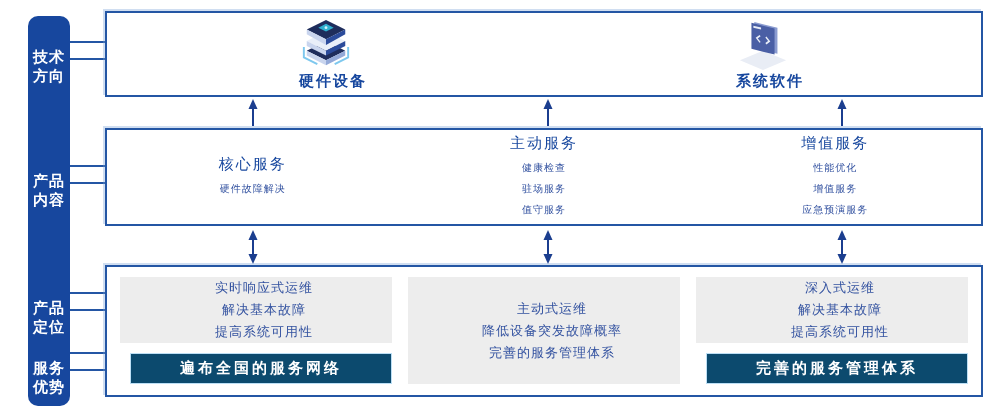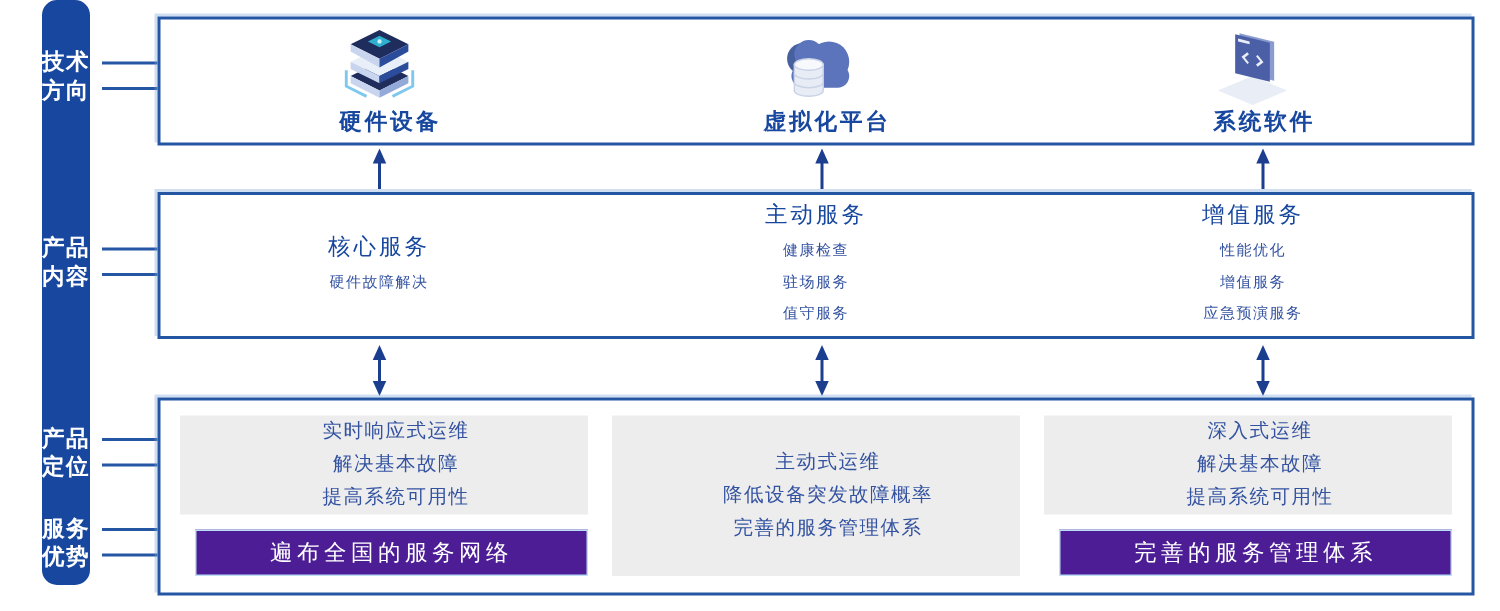--- a/index.html
+++ b/index.html
@@ -1,20 +1,20 @@
 <!DOCTYPE html>
 <html><head>
 <meta charset="utf-8">
 <style>
   * { margin:0; padding:0; box-sizing:border-box; }
   body { background:#fff; font-family:"DejaVu Sans","Liberation Sans",sans-serif; }
   .canvas { position:relative; width:1000px; height:407px; background:#fff; overflow:hidden; }
 
   
-  .sidebar { position:absolute; left:28px; top:0; width:32px; height:390px;
+  .sidebar { position:absolute; left:28px; top:16px; width:42px; height:390px;
              background:#17479E; border-radius:10px; }
   .side-label { position:absolute; left:0; width:100%; text-align:center;
                 color:#fff; font-weight:bold; font-size:15px; line-height:19px;
                 letter-spacing:1px; }
 
   
   .connector { position:absolute; left:68px; width:39px; height:2px; background:#2456A4; }
 
   
   .box { position:absolute; left:105px; width:878px; background:#fff;
@@ -31,23 +31,23 @@
   
   .svc-col { flex:1; display:flex; flex-direction:column; align-items:center; justify-content:center; text-align:center; }
   .svc-title { font-size:15px; font-weight:normal; color:#17479E; letter-spacing:2px; margin-bottom:4px; }
   .svc-item { font-size:10px; color:#3352A0; line-height:21px; letter-spacing:1px; }
 
   
   .pos-col { flex:1; display:flex; flex-direction:column; }
   .pos-card { flex:1; background:#EDEDED; display:flex; flex-direction:column;
               align-items:center; justify-content:center; text-align:center;padding-left:16px; }
   .pos-line { font-size:13px; color:#3352A0; line-height:22px; letter-spacing:1px; }
-  .banner { margin-top:10px; height:33px; background:#4c1d95; border:1px solid #BCDFF5;
+  .banner { margin-top:10px; height:33px; background:#0c4a6e; border:1px solid #BCDFF5;
             display:flex; align-items:center; justify-content:center;
-            color:#fff; font-weight:normal; font-size:15px; letter-spacing:3px;margin-left:10px; }
+            color:#fff; font-weight:bold; font-size:15px; letter-spacing:3px;margin-left:10px; }
 
   
   .arrow { position:absolute; width:14px; }
   .arrow-up-1 { left:246px; top:99px; }
   .arrow-up-2 { left:541px; top:99px; }
   .arrow-up-3 { left:835px; top:99px; }
   .arrow-db-1 { left:246px; top:230px; }
   .arrow-db-2 { left:541px; top:230px; }
   .arrow-db-3 { left:835px; top:230px; }
 </style>
@@ -95,33 +95,20 @@
         <polygon points="31,14 51,24 31,34 11,24" fill="#E9EFF9"></polygon>
         <polygon points="11,24 31,34 31,39 11,29" fill="#C9D5EE"></polygon>
         <polygon points="51,24 31,34 31,39 51,29" fill="#2B4B9B"></polygon>
         <polygon points="31,2 51,12 31,22 11,12" fill="#1E2D5C"></polygon>
         <polygon points="31,6 39,10 31,14 23,10" fill="#2FB0CF"></polygon>
         <circle cx="31" cy="10" r="1.5" fill="#CFF2FA"></circle>
         <polygon points="11,12 31,22 31,28 11,17" fill="#C9D5EE"></polygon>
         <polygon points="51,12 31,22 31,28 51,17" fill="#2B4B9B"></polygon>
       </svg>
       <div class="tech-label">硬件设备</div>
-    </div>
-    <div class="tech-col">
-      <svg class="tech-icon" width="62" height="52" viewBox="0 0 62 54">
-        <circle cx="22" cy="22" r="11" fill="#47619F"></circle>
-        <circle cx="40" cy="24" r="14" fill="#5B74BC"></circle>
-        <circle cx="26" cy="19" r="10" fill="#5B74BC"></circle>
-        <rect x="14" y="26" width="40" height="16" rx="8" fill="#5B74BC"></rect>
-        <path d="M16 26 v18 a10 4 0 0 0 20 0 v-18 z" fill="#E8ECF5" stroke="#C9D2E6" stroke-width="1"></path>
-        <ellipse cx="26" cy="26" rx="10" ry="4" fill="#F7F9FC" stroke="#C9D2E6" stroke-width="1"></ellipse>
-        <path d="M16 32 a10 4 0 0 0 20 0" fill="none" stroke="#C9D2E6" stroke-width="1"></path>
-        <path d="M16 38 a10 4 0 0 0 20 0" fill="none" stroke="#C9D2E6" stroke-width="1"></path>
-      </svg>
-      <div class="tech-label">虚拟化平台</div>
     </div>
     <div class="tech-col">
       <svg class="tech-icon" width="62" height="52" viewBox="0 0 62 54">
         <polygon points="31,34 55,44 31,54 7,44" fill="#E9EDF5"></polygon>
         <g transform="translate(19,5) skewY(14)">
           <rect x="3" y="-1.5" width="24" height="27" fill="#8A9BD0"></rect>
           <rect x="0" y="0" width="24" height="27" fill="#4A5FA5"></rect>
           <rect x="2" y="2.5" width="8" height="2" fill="#E8EDF7"></rect>
           <polyline points="9,11 5.5,14.5 9,18" fill="none" stroke="#E8EDF7" stroke-width="1.6"></polyline>
           <polyline points="15,11 18.5,14.5 15,18" fill="none" stroke="#E8EDF7" stroke-width="1.6"></polyline>

